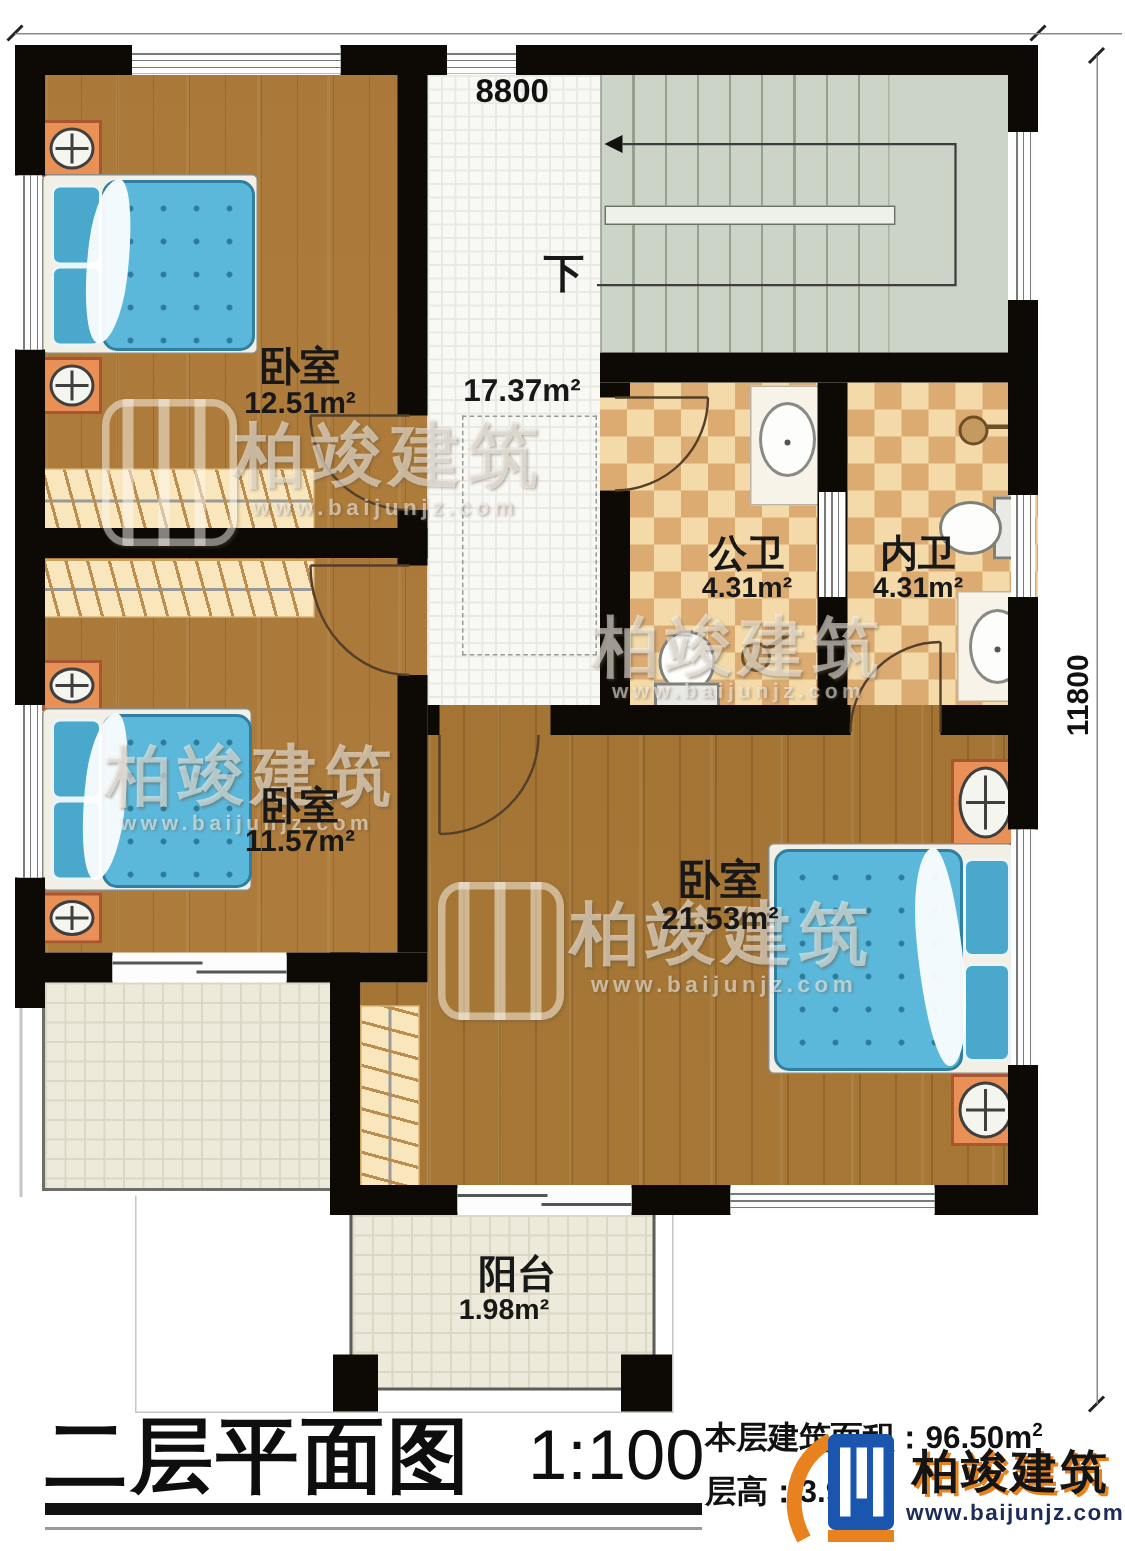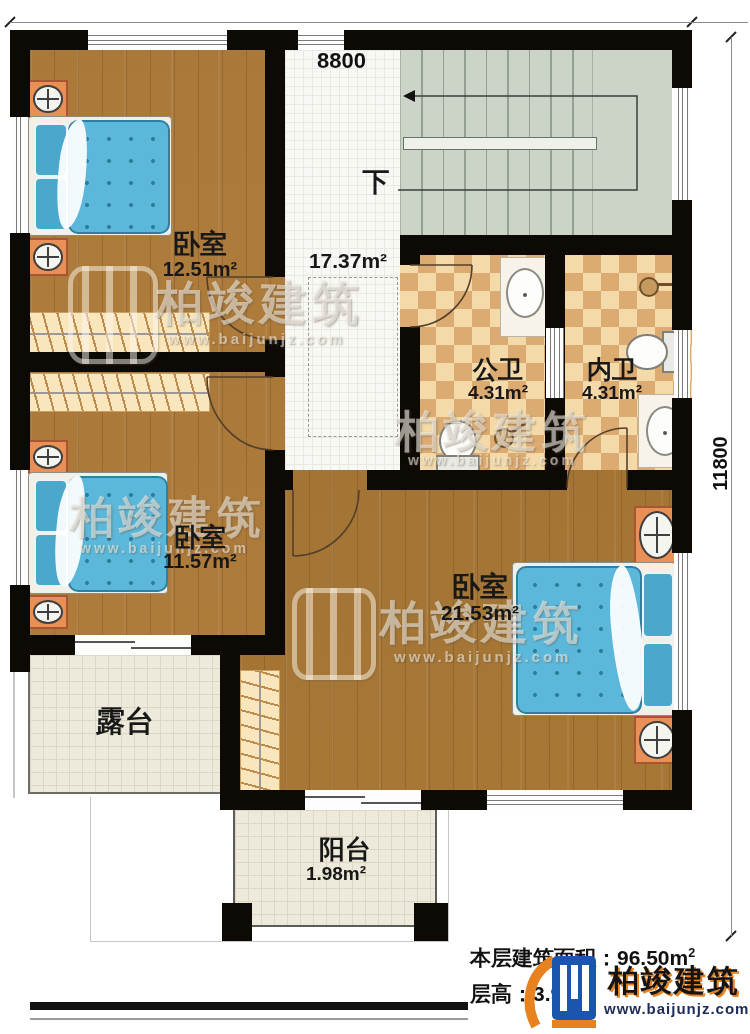--- a/index.html
+++ b/index.html
@@ -248,30 +248,31 @@
 
   <div class="lbl" style="left:562px;top:356px;width:100px;font-size:25px;">内卫</div>
   <div class="lbl" style="left:562px;top:383px;width:100px;font-size:19px;">4.31m²</div>
 
   <div class="lbl" style="left:145px;top:524px;width:110px;font-size:26px;">卧室</div>
   <div class="lbl" style="left:138px;top:551px;width:124px;font-size:20px;">11.57m²</div>
 
   <div class="lbl" style="left:420px;top:572px;width:120px;font-size:28px;">卧室</div>
   <div class="lbl" style="left:415px;top:602px;width:130px;font-size:21px;">21.53m²</div>
 
-  <div class="lbl" style="left:60px;top:706px;width:130px;font-size:29px;">露台</div>
 
   <div class="lbl" style="left:305px;top:836px;width:80px;font-size:26px;">阳台</div>
   <div class="lbl" style="left:300px;top:864px;width:72px;font-size:19px;">1.98m²</div>
 
   <div class="dimline" style="left:10px;top:22px;width:738px;height:1px;"></div>
   <div class="dimtxt" style="left:317px;top:0px;width:66px;font-size:22px;margin-top:48px;">8800</div>
   <div class="dimline" style="left:731px;top:37px;width:1px;height:899px;"></div>
   <div class="dimtxt" style="left:690px;top:452px;width:60px;text-align:center;font-size:20px;transform:rotate(-90deg);">11800</div>
 
+  <div class="abs" style="left:30px;top:934px;font-size:55px;font-weight:bold;color:#0e0e0e;letter-spacing:2px;">二层平面图</div>
+  <div class="abs" style="left:352px;top:942px;font-size:47px;color:#0e0e0e;">1:100</div>
   <div class="abs" style="left:30px;top:1002px;width:438px;height:8px;background:#111;"></div>
   <div class="abs" style="left:30px;top:1018px;width:438px;height:2px;background:#9a9a9a;"></div>
 
   <div class="abs" style="left:470px;top:944px;font-size:21px;font-weight:bold;color:#111;">
     <span>本层建筑面积：</span><span>96.50m</span><sup>2</sup>
   </div>
   <div class="abs" style="left:470px;top:980px;font-size:21px;font-weight:bold;color:#111;">
     <span>层高：</span><span>3.90m</span>
   </div>
 

